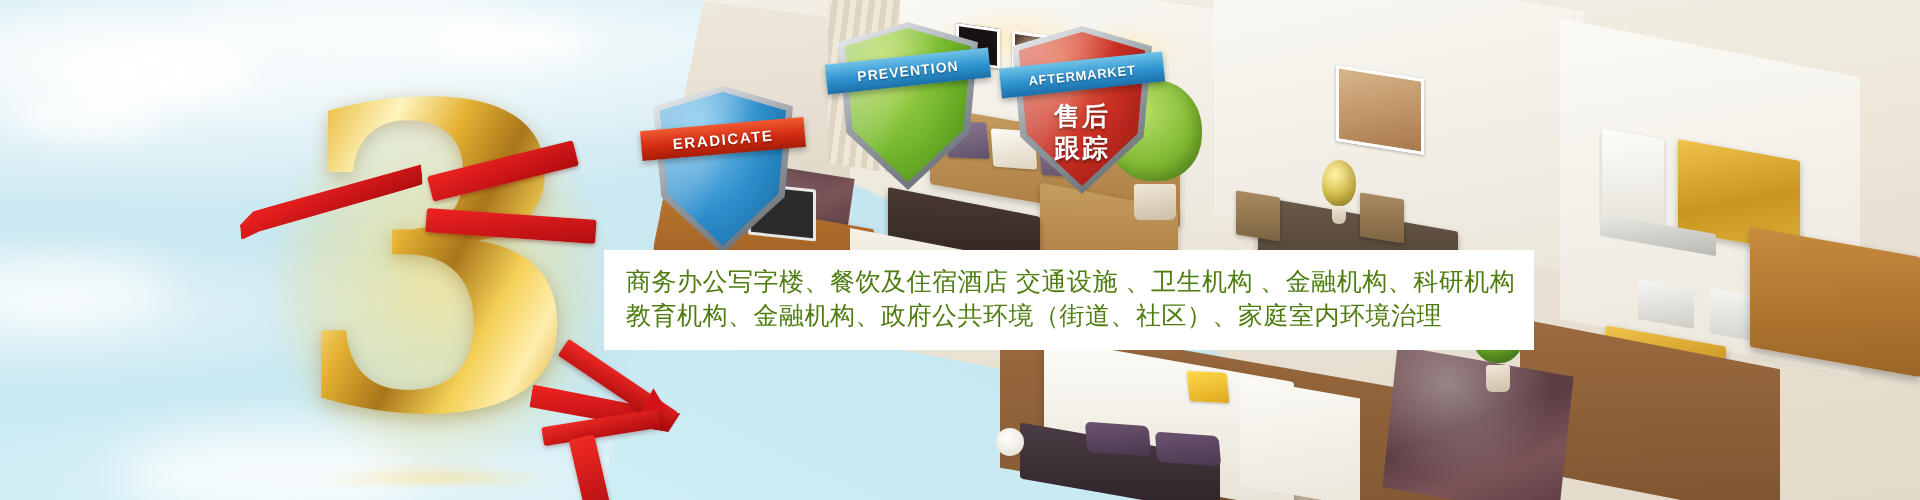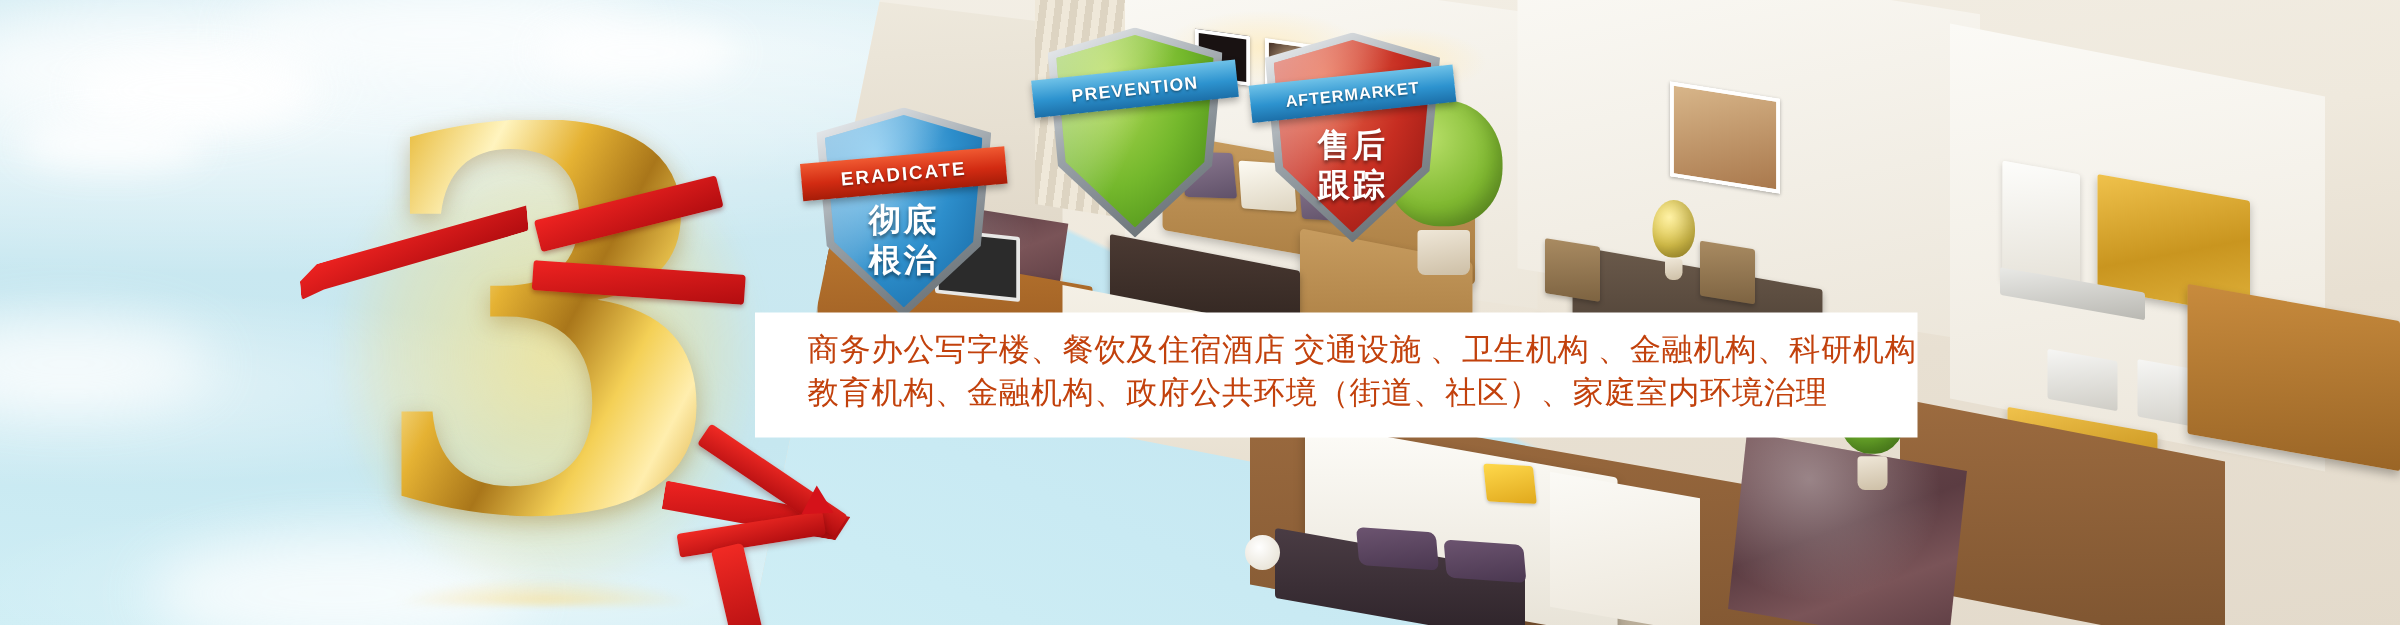--- a/index.html
+++ b/index.html
@@ -129,22 +129,22 @@
   .band::before,.band::after{content:"";position:absolute;top:6px;width:13px;height:28px;}
   .band::before{left:-11px;}
   .band::after{right:-11px;}
   .sh-label{position:absolute;left:0;right:0;top:74px;text-align:center;color:#fff;
       font-weight:700;font-size:26px;line-height:32px;letter-spacing:2px;
       text-shadow:0 2px 3px rgba(0,0,0,.45);}
   .sh-label span{display:block;}
 
   
   .panel{position:absolute;left:604px;top:250px;width:930px;height:100px;background:#fff;}
-  .panel .line{color:#c2410c;font-size:25px;line-height:34px;letter-spacing:.5px;
-      padding-left:42px;white-space:nowrap;font-family:Liberation Serif, serif;}
+  .panel .line{color:#4d7c0f;font-size:25px;line-height:34px;letter-spacing:.5px;
+      padding-left:22px;white-space:nowrap;}
   .panel .line.first{padding-top:14px;}
 
   
   .headline{position:absolute;left:640px;top:356px;font-size:66px;font-weight:700;
       color:#e8151b;letter-spacing:2px;white-space:nowrap;
       text-shadow:-3px -3px 0 #fff,3px -3px 0 #fff,-3px 3px 0 #fff,3px 3px 0 #fff,
                   0 -3px 0 #fff,0 3px 0 #fff,-3px 0 0 #fff,3px 0 0 #fff,
                   0 5px 7px rgba(120,0,0,.2);}
 </style>
 </head>
@@ -255,24 +255,20 @@
     <div class="ar-stroke ar-b"></div>
     <div class="ar-stroke ar-c"></div>
     <div class="ar-tip"></div>
   </div>
 
   <div class="shield sh-blue" style="left:653px;top:86px;">
     <div class="rim"></div>
     <div class="face"></div>
     <div class="gloss"></div>
     <div class="band red">ERADICATE</div>
-    <div class="sh-label">
-      <span>彻底</span>
-      <span>根治</span>
-    </div>
   </div>
 
   <div class="shield sh-green" style="left:838px;top:22px;">
     <div class="rim"></div>
     <div class="face"></div>
     <div class="gloss"></div>
     <div class="band blue" style="font-size:14px;letter-spacing:1.1px;">PREVENTION</div>
   </div>
 
   <div class="shield sh-red" style="left:1012px;top:26px;">

